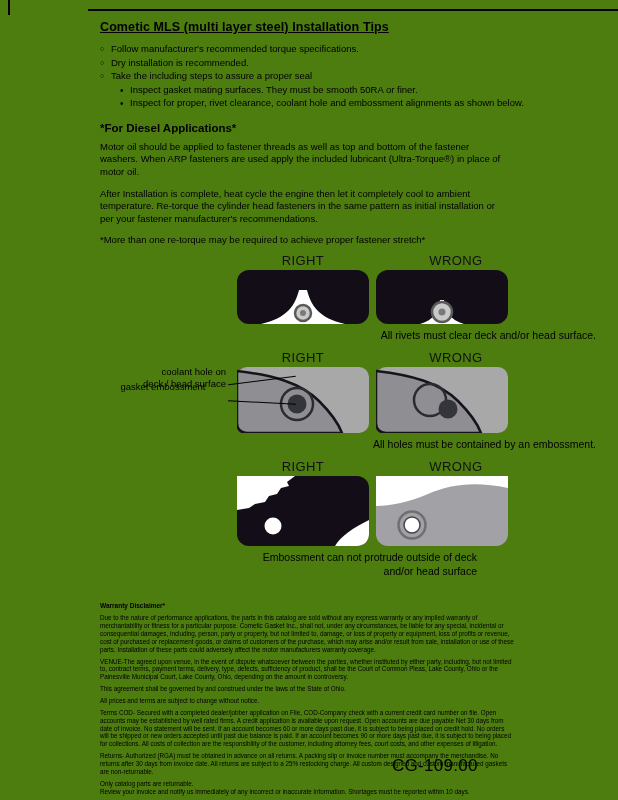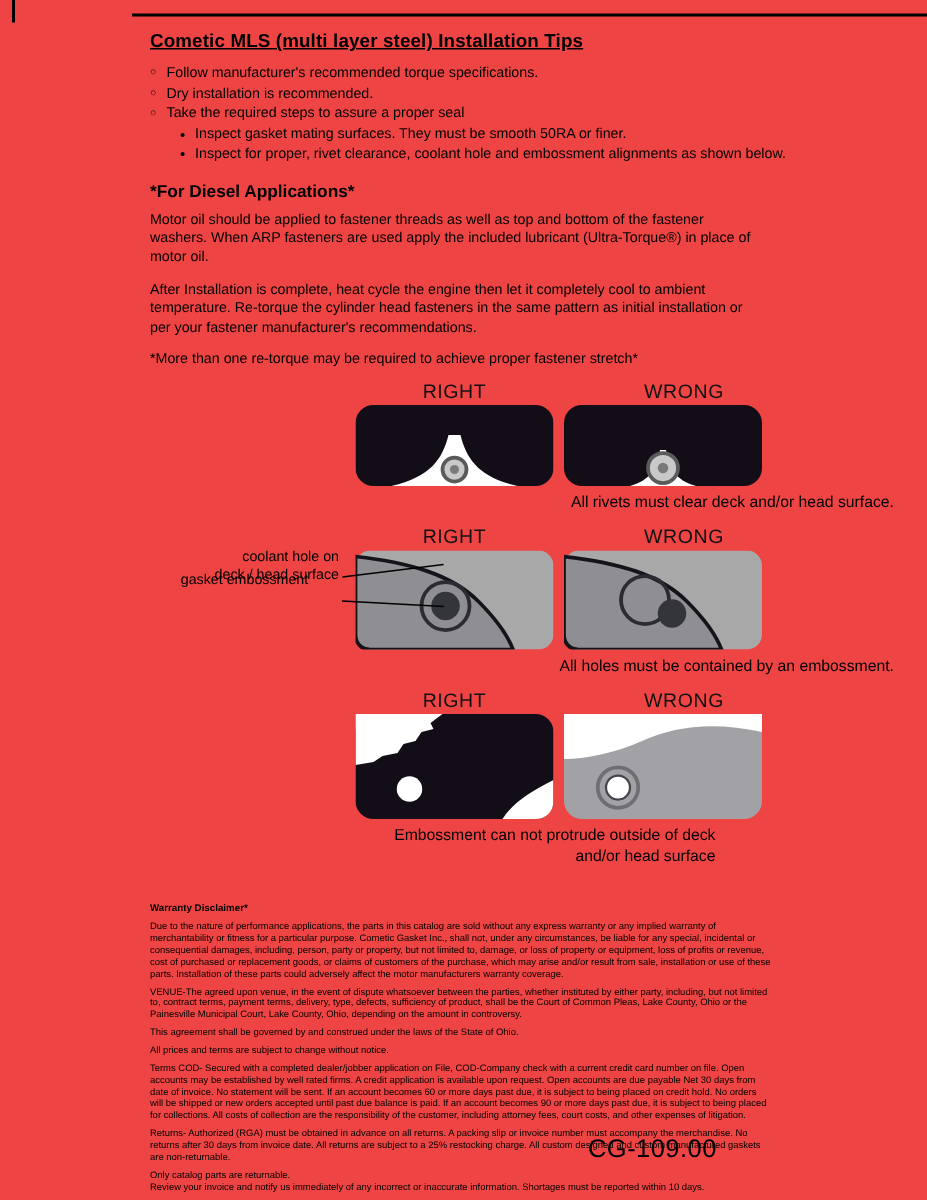--- a/index.html
+++ b/index.html
@@ -1,18 +1,18 @@
 <!DOCTYPE html>
 <html><head>
 <meta charset="utf-8">
 <style>
   * { margin:0; padding:0; box-sizing:border-box; }
   html,body { background:#ffffff; }
   .page {
-    position:relative; width:618px; height:800px; background:#ef4444;
+    position:relative; width:618px; height:800px; background:#4d7c0f;
     font-family:"Liberation Sans", sans-serif; color:#000; overflow:hidden;
   }
   .top-rule { position:absolute; top:9px; left:88px; right:0; height:2px; background:#000; }
   .left-tick { position:absolute; top:0; left:8px; width:2px; height:15px; background:#000; }
 
   .content { padding:20px 22px 0 100px; }
 
   .title { font-size:12.5px; font-weight:bold; text-decoration:underline; margin-bottom:9px; letter-spacing:0.1px; }
 
   .tips { list-style:none; }
@@ -55,21 +55,21 @@
   <div class="top-rule"></div>
   <div class="left-tick"></div>
 
   <div class="content">
 
     <h1 class="title">Cometic MLS (multi layer steel) Installation Tips</h1>
 
     <ul class="tips">
       <li class="tip">Follow manufacturer's recommended torque specifications.</li>
       <li class="tip">Dry installation is recommended.</li>
-      <li class="tip">Take the required steps to assure a proper seal</li>
+      <li class="tip">Take the including steps to assure a proper seal</li>
     </ul>
     <ul class="subtips">
       <li class="subtip">Inspect gasket mating surfaces.  They must be smooth 50RA or finer.</li>
       <li class="subtip">Inspect for proper, rivet clearance, coolant hole and embossment alignments as shown below.</li>
     </ul>
 
     <h2 class="diesel-heading">*For Diesel Applications*</h2>
     <p class="body-p">Motor oil should be applied to fastener threads as well as top and bottom of the fastener washers. When ARP fasteners are used apply the included lubricant (Ultra-Torque®) in place of motor oil.</p>
     <p class="body-p">After Installation is complete, heat cycle the engine then let it completely cool to ambient temperature. Re-torque the cylinder head fasteners in the same pattern as initial installation or per your fastener manufacturer's recommendations.</p>
     <p class="body-p note">*More than one re-torque may be required to achieve proper fastener stretch*</p>

